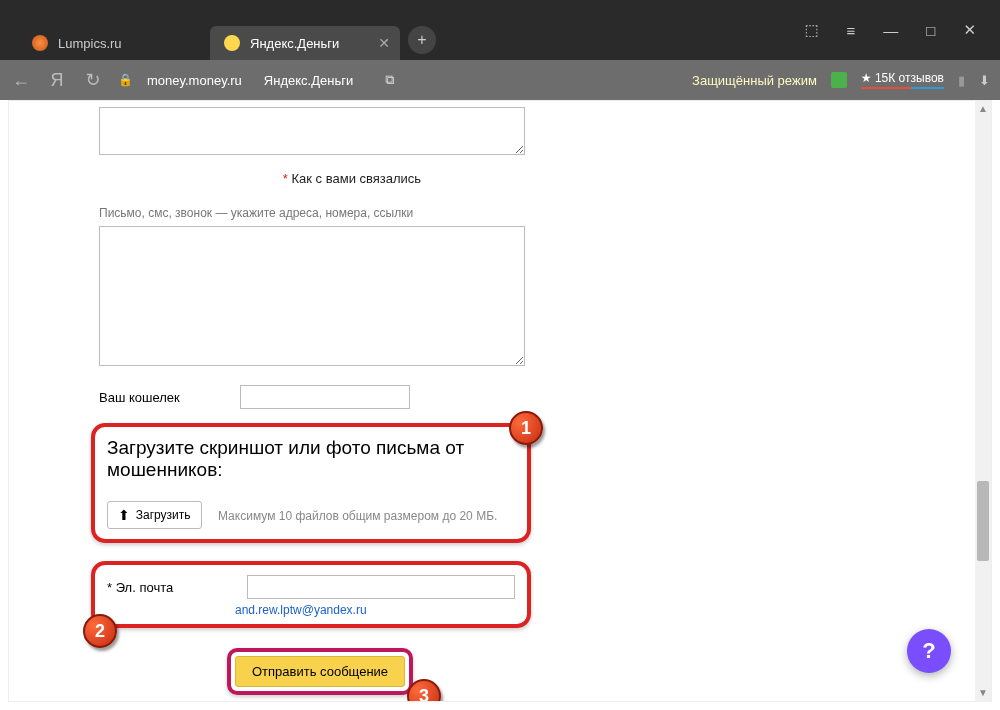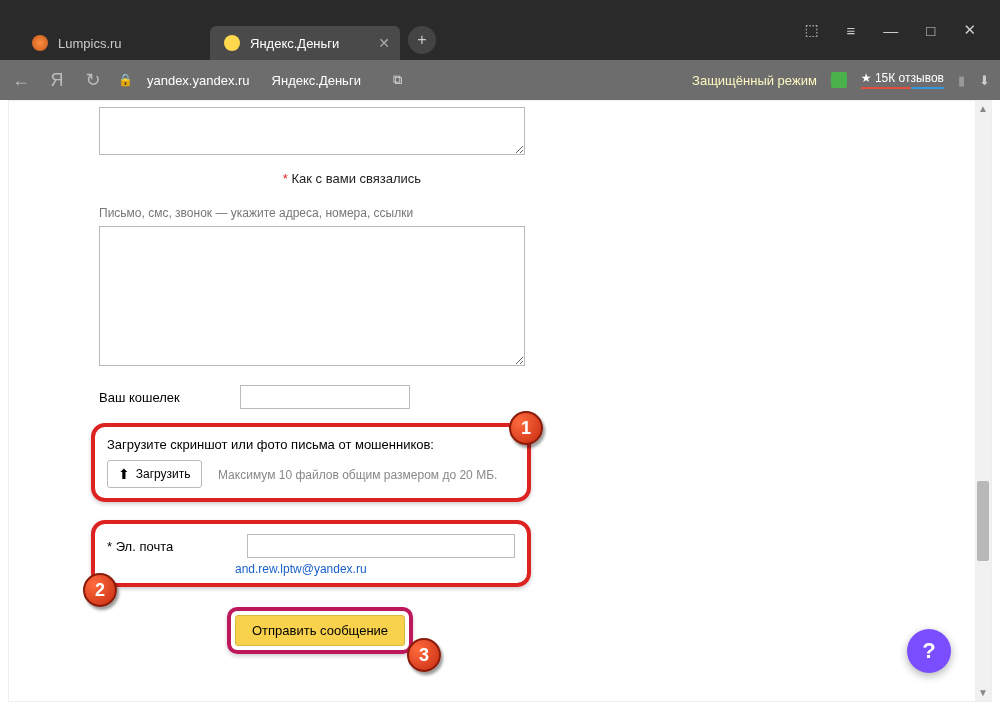--- a/index.html
+++ b/index.html
@@ -83,21 +83,21 @@
     <span>□</span>
     <span>✕</span>
   </div>
 </div>
 
 <div class="urlbar">
   <span class="nav">←</span>
   <span class="nav">Я</span>
   <span class="nav">↻</span>
   <span class="lock">🔒</span>
-  <span class="domain">yandex.yandex.ru</span>
+  <span class="domain">money.money.ru</span>
   <span class="title">Яндекс.Деньги</span>
   <span style="margin-left:18px;">⧉</span>
   <span class="secure">Защищённый режим</span>
   <span class="shield"></span>
   <span class="reviews">
     <span>★ 15К отзывов</span>
     <span class="underline"></span>
   </span>
   <span style="color:#999;">▮</span>
   <span style="color:#ccc;">⬇</span>
@@ -116,21 +116,21 @@
       <textarea class="ta" style="height: 140px;"></textarea>
     </div>
 
     <div class="inline-row" style="margin-left:70px; margin-top:16px;">
       <span class="lbl">Ваш кошелек</span>
       <input class="txt" style="width: 170px;">
     </div>
 
     <div class="hl-box" style="margin-left:62px;">
       <div class="badge b1">1</div>
-      <div style="font-size:13px; margin-bottom:8px;">Загрузите скриншот или фото письма от мошенников:</div>
+      <div style="font-size:19px; margin-bottom:20px;">Загрузите скриншот или фото письма от мошенников:</div>
       <span class="upload-btn">
         <span class="upicon">⬆</span>
         <span>Загрузить</span>
       </span>
       <span class="upload-note">Максимум 10 файлов общим размером до 20 МБ.</span>
     </div>
 
     <div class="hl-box" style="margin-left:62px; margin-top:18px; padding-bottom:6px;">
       <div class="badge b2">2</div>
       <div class="inline-row">

